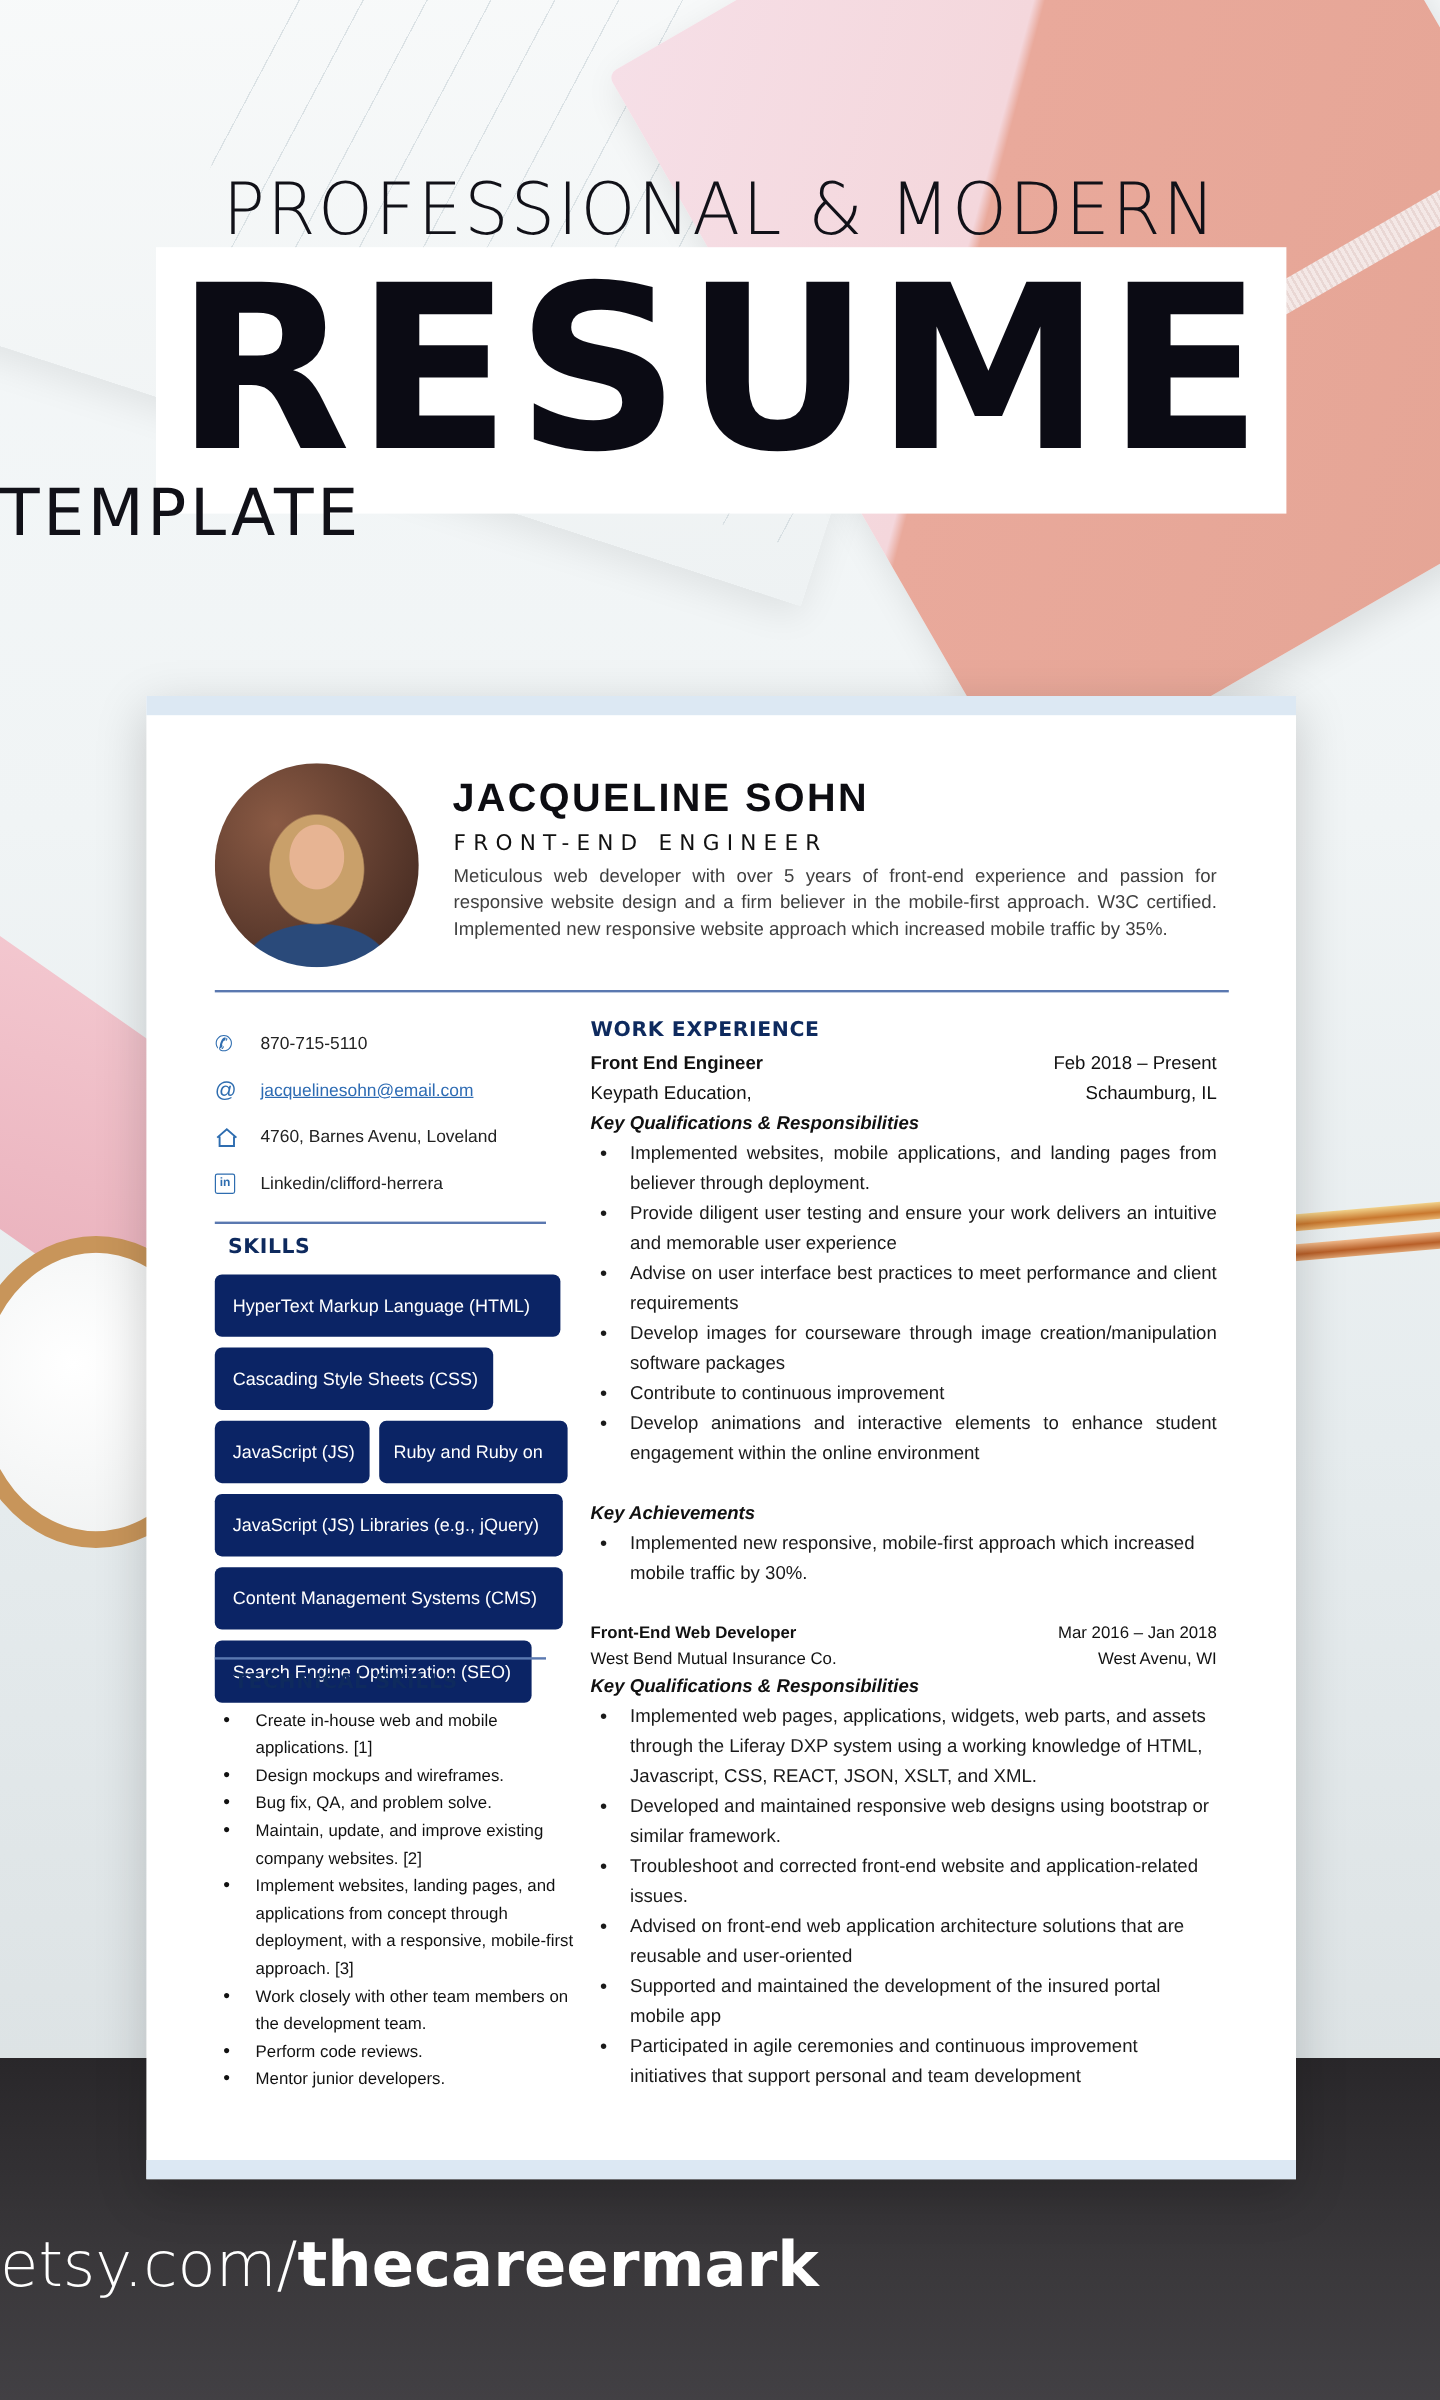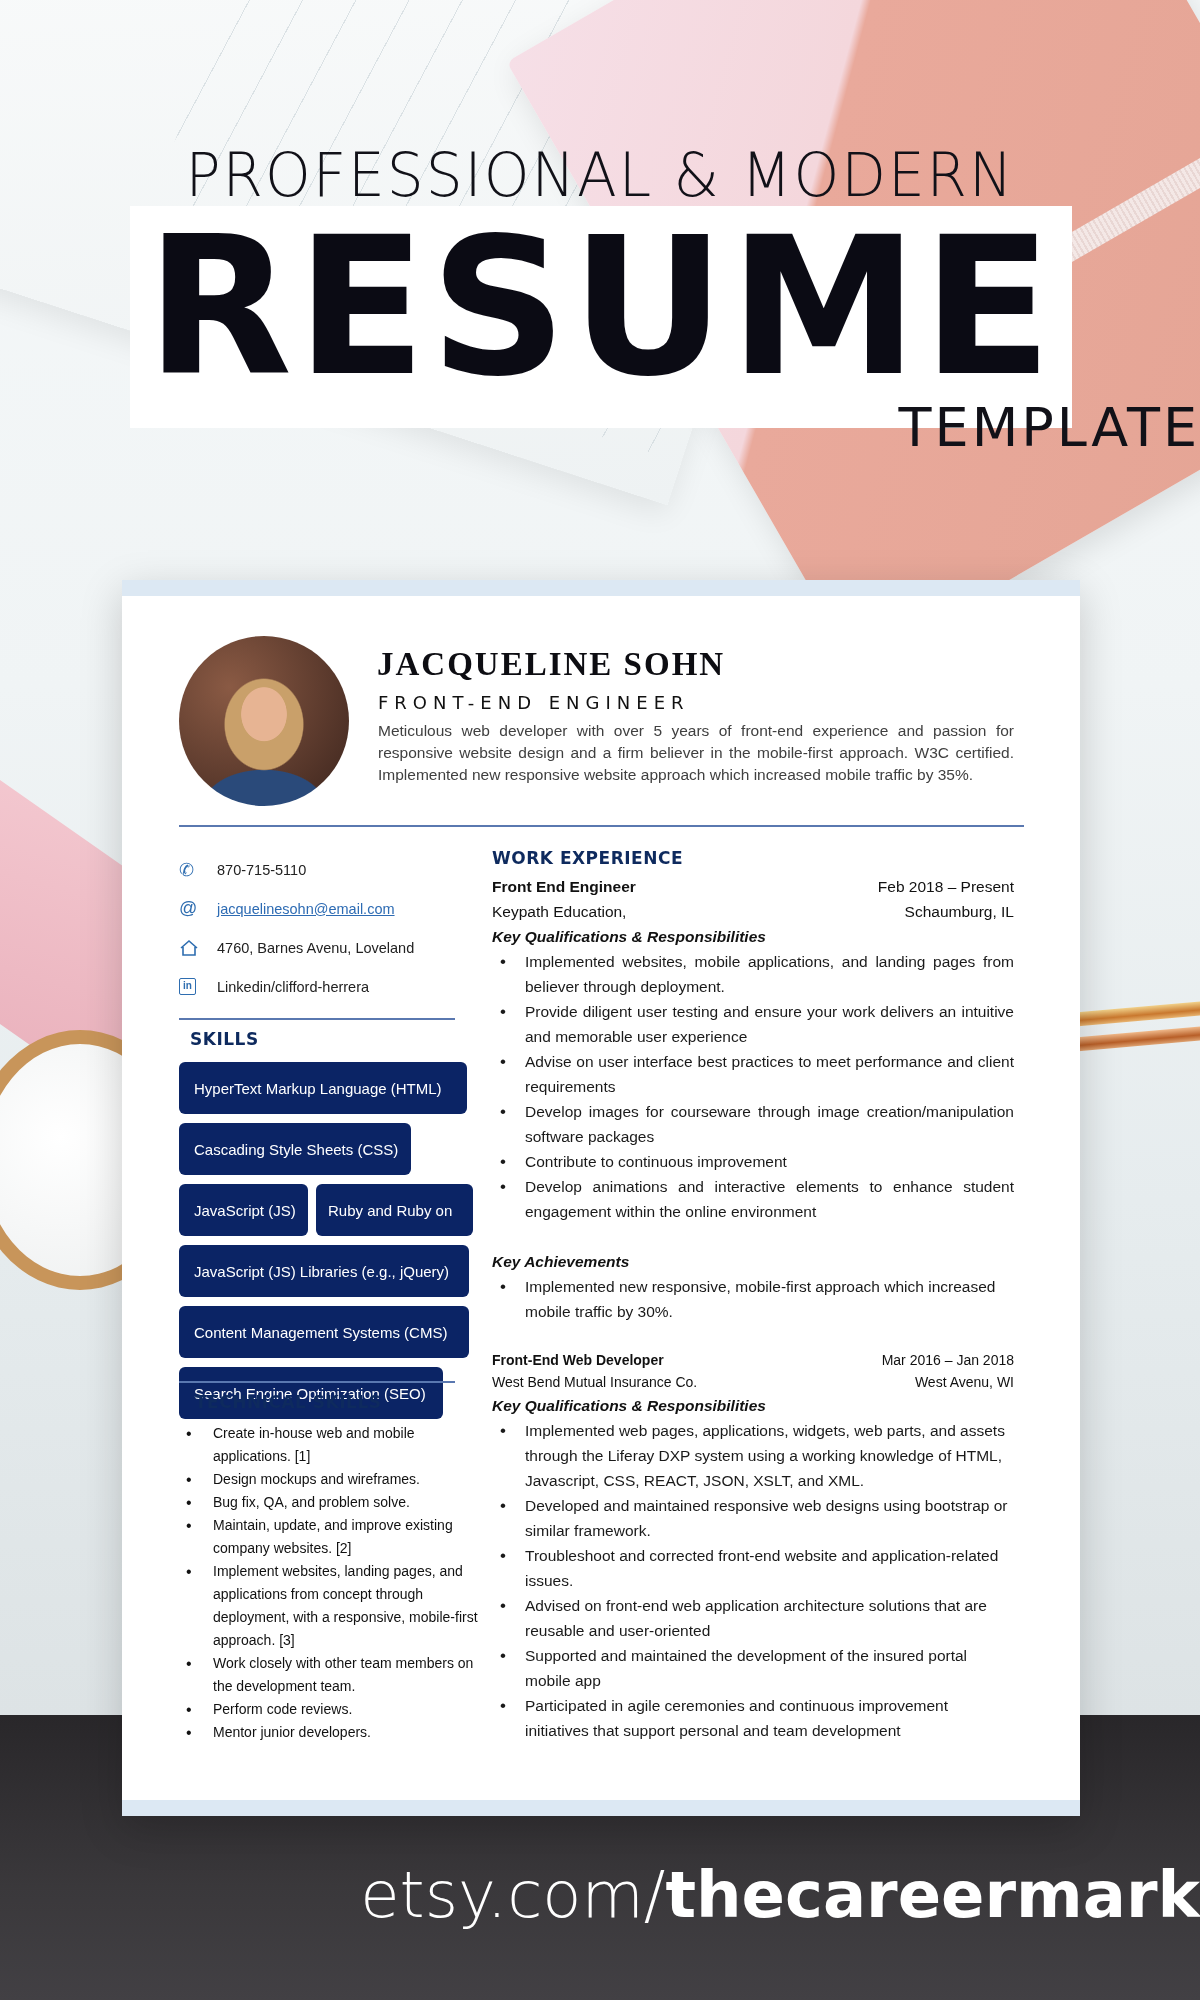--- a/index.html
+++ b/index.html
@@ -76,21 +76,21 @@
     position: absolute; left: 130px; top: 206px; width: 942px; height: 222px;
     background: #ffffff;
   }
   .headline-main {
     position: absolute; left: 130px; top: 208px; width: 942px; text-align: center;
     font-size: 190px; font-weight: 900; letter-spacing: 4px; color: #0b0b14;
     font-family: "DejaVu Sans", sans-serif; line-height: 200px;
     transform: scaleX(1.0);
   }
   .headline-sub {
-    position: absolute; left: 0; top: 396px; width: 1200px; text-align: right;
+    position: absolute; left: 0; top: 396px; width: 1200px; text-align: left;
     font-size: 54px; font-weight: 400; letter-spacing: 3px; color: #111118;
     font-family: "DejaVu Sans", sans-serif;
   }
 
   
   .resume {
     position: absolute; left: 122px; top: 580px; width: 958px; height: 1236px;
     background: #ffffff;
     box-shadow: 0 12px 40px rgba(0,0,0,0.18);
   }
@@ -104,21 +104,21 @@
     position: absolute; left: 57px; top: 56px; width: 170px; height: 170px; border-radius: 50%;
     background:
       radial-gradient(ellipse 22% 26% at 50% 46%, #e7b493 0 60%, transparent 62%),
       radial-gradient(ellipse 38% 44% at 50% 52%, #c9a06a 0 60%, transparent 62%),
       radial-gradient(ellipse 50% 30% at 50% 100%, #2a4a7a 0 70%, transparent 72%),
       radial-gradient(circle at 30% 30%, #8a5a44, #4a2e24 80%);
     overflow: hidden;
   }
   .name {
     position: absolute; left: 255px; top: 66px;
-    font-family: Liberation Serif, serif; font-weight: 700; font-size: 33px;
+    font-family: Liberation Sans, sans-serif; font-weight: 700; font-size: 33px;
     letter-spacing: 2px; color: #0d0d12;
   }
   .role {
     position: absolute; left: 256px; top: 112px;
     font-family: "DejaVu Sans", sans-serif; font-size: 18px; letter-spacing: 6px; color: #111;
   }
   .summary {
     position: absolute; left: 256px; top: 140px; width: 636px;
     font-size: 15.5px; line-height: 22px; color: #404040; text-align: justify;
   }
@@ -169,22 +169,22 @@
   .bullets li {
     position: relative; padding-left: 33px; font-size: 15.5px; line-height: 25px; color: #1a1a1a;
     text-align: justify;
   }
   .bullets.left-align li { text-align: left; }
   .bullets li::before { content: "•"; position: absolute; left: 8px; top: 0; font-size: 17px; }
   .gap { height: 25px; }
 
   
   .footer-url {
-    position: absolute; left: 0; top: 1858px; width: 1200px; text-align: right;
-    font-family: "DejaVu Sans", sans-serif; font-size: 64px; color: #ffffff; letter-spacing: 0px;
+    position: absolute; left: 0; top: 1858px; width: 1200px; text-align: left;
+    font-family: "DejaVu Sans", sans-serif; font-size: 52px; color: #ffffff; letter-spacing: 0px;
   }
   .footer-url .thin { font-weight: 300; }
   .footer-url .bold { font-weight: 700; }
 </style>
 </head>
 <body>
 
 <div class="bg">
   <div class="bg-notebook"></div>
   <div class="bg-notebook-lines"></div>

